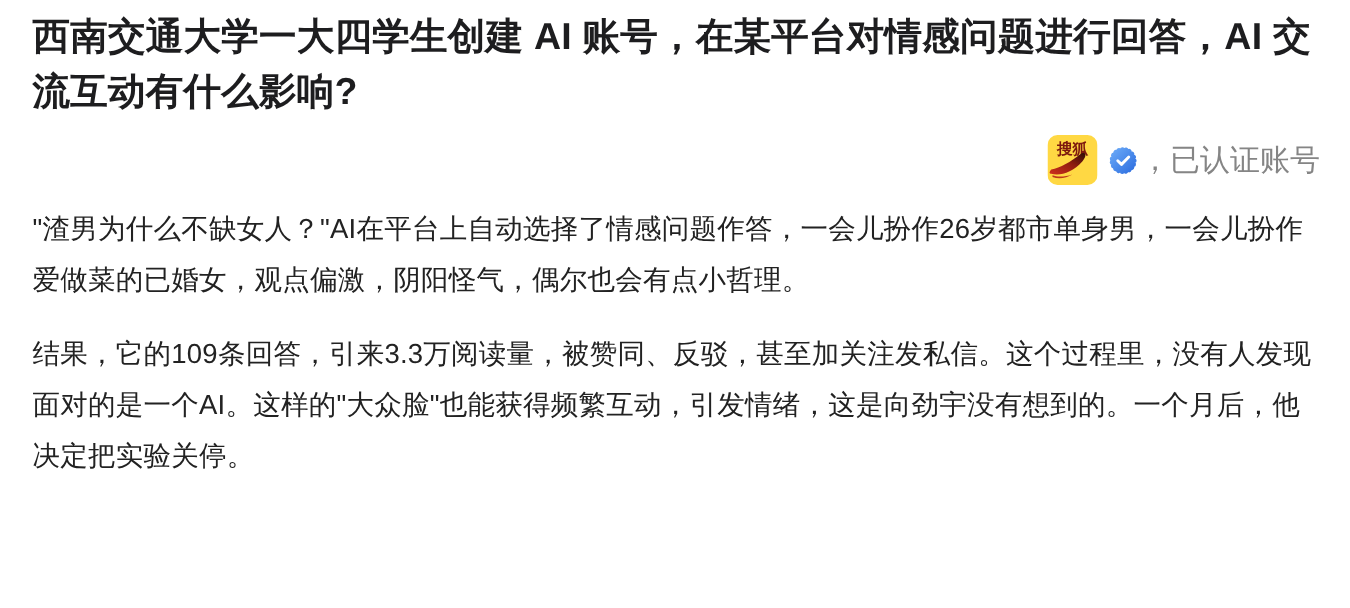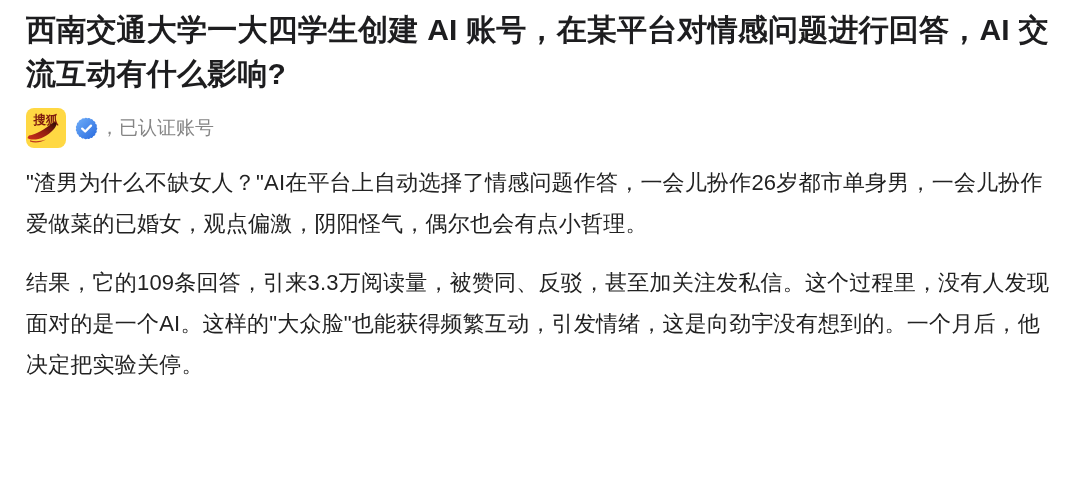--- a/index.html
+++ b/index.html
@@ -5,26 +5,26 @@
   html,body { margin:0; padding:0; background:#fff; }
   .page {
     position:relative; width:1080px; height:448px; background:#ffffff;
     font-family:"Liberation Sans", sans-serif; overflow:hidden; color:#1d1d1f;
   }
   .inner { padding:8px 24px 0 26px; position:relative; z-index:1; }
   .title {
     font-size:30px; line-height:44px; font-weight:700; color:#1d1d1f;
     margin:0 0 12px 0; letter-spacing:0.2px;
   }
-  .author-row { display:flex; align-items:center; height:40px; margin:0 0 0 0; }
+  .author-row { display:flex; align-items:center; height:40px; margin:0 0 0 0;justify-content:flex-end; }
   .avatar { width:40px; height:40px; flex:0 0 auto; cursor:pointer; }
   .avatar svg { display:block; }
   .author-name { font-size:23px; font-weight:700; color:#1d1d1f; margin-left:14px; cursor:pointer; }
   .badge { width:23px; height:23px; margin-left:9px; display:inline-flex; }
-  .verified-text { font-size:19px; color:#858585; margin-left:2px; }
+  .verified-text { font-size:24px; color:#858585; margin-left:2px; }
   .content { margin-top:14px; }
   .content p {
     font-size:22px; line-height:41px; color:#222222;
     margin:0 0 18px 0; letter-spacing:0.2px;
   }
   
   .watermark { position:absolute; left:740px; top:446px; width:336px; height:62px; pointer-events:none; z-index:2; }
   .wm-wechat { position:absolute; left:18px; top:10px; opacity:0.55; }
   .wm-faint {
     position:absolute; left:84px; top:0px; white-space:nowrap;

